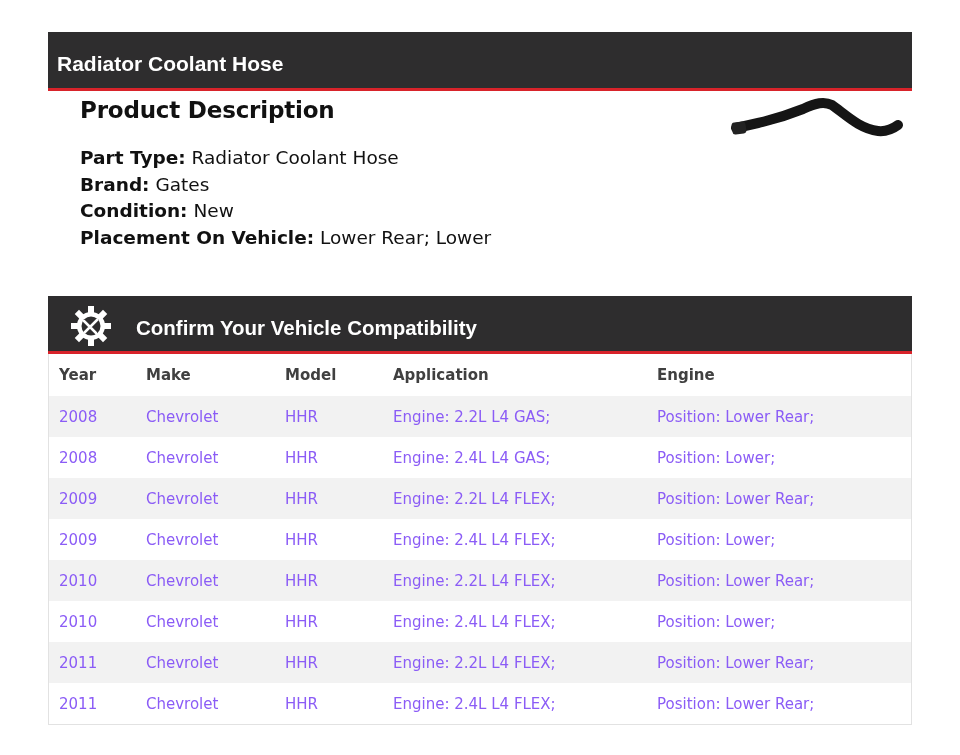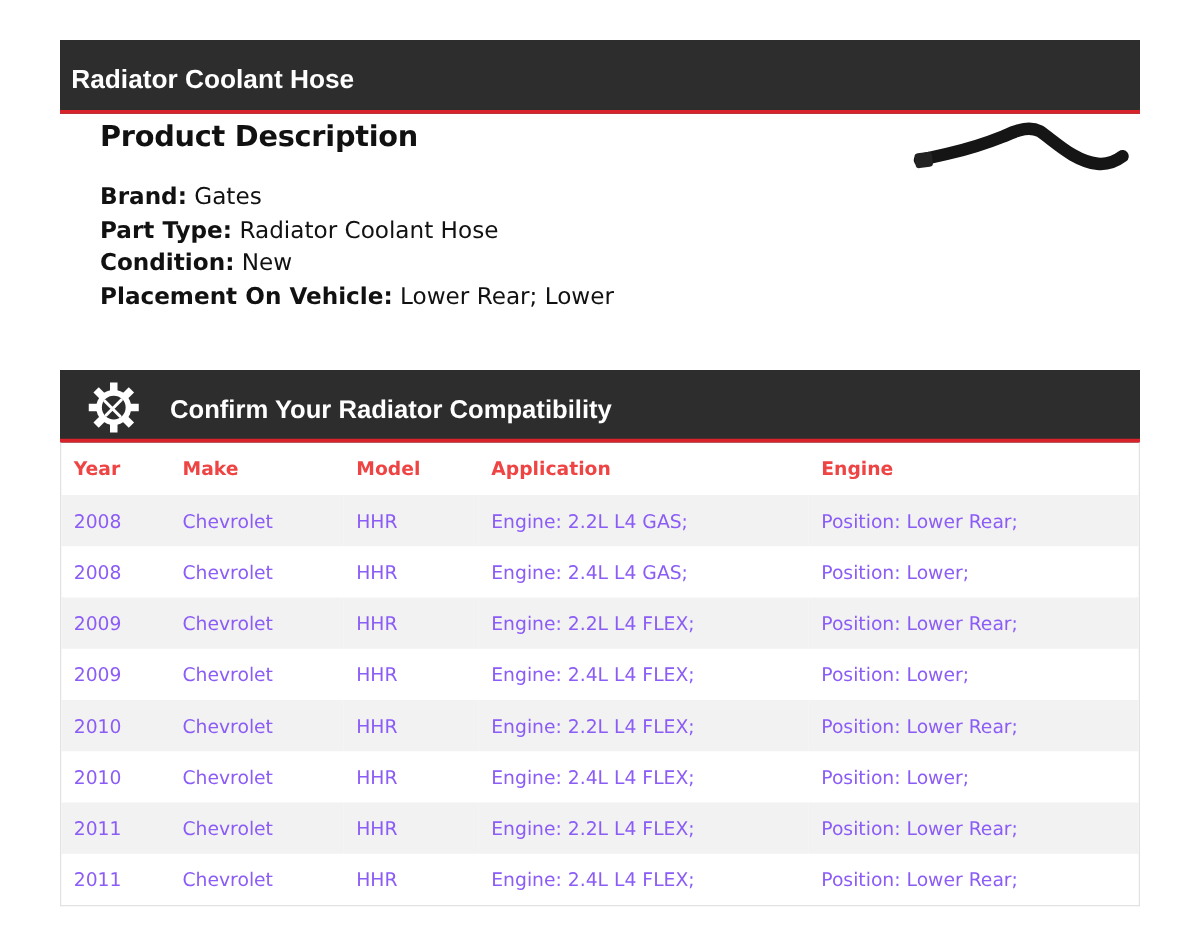--- a/index.html
+++ b/index.html
@@ -21,36 +21,36 @@
   .desc .line b { font-weight: bold; }
   .hose { position: absolute; left: 728px; top: 95px; width: 180px; height: 50px; }
   .banner.compat { top: 296px; height: 58px; }
   .banner.compat .gear { position: absolute; left: 22px; top: 9px; width: 42px; height: 42px; }
   .banner.compat .title { position: absolute; left: 88px; top: 20px; font-size: 20.5px; }
   .table-wrap {
     position: absolute; left: 48px; top: 354px; width: 864px;
     border: 1px solid #e2e2e2; border-top: none;
   }
   table { width: 100%; border-collapse: collapse; font-size: 15px; }
-  th { text-align: left; font-weight: bold; height: 42px; padding: 0 0 0 10px; color: #ef4444; }
+  th { text-align: left; font-weight: bold; height: 42px; padding: 0 0 0 10px; color: #404040; }
   td { height: 41px; padding: 0 0 0 10px; color: #8b5cf6; }
   tbody tr:nth-child(odd) td { background: #f2f2f2; }
   .c1 { width: 87px; } .c2 { width: 139px; } .c3 { width: 108px; } .c4 { width: 264px; }
 </style>
 </head>
 <body>
 
 <div class="banner top">
   <span class="title">Radiator Coolant Hose</span>
 </div>
 
 <div class="desc">
   <h2>Product Description</h2>
+  <div class="line"><b>Part Type:</b> <span>Radiator Coolant Hose</span></div>
   <div class="line"><b>Brand:</b> <span>Gates</span></div>
-  <div class="line"><b>Part Type:</b> <span>Radiator Coolant Hose</span></div>
   <div class="line"><b>Condition:</b> <span>New</span></div>
   <div class="line"><b>Placement On Vehicle:</b> <span>Lower Rear; Lower</span></div>
 </div>
 
 <svg class="hose" viewBox="0 0 180 50">
   <path d="M8 33 L30 28 C48 24 60 20 75 14 C88 8 96 6 104 10 C118 20 132 34 150 36 C160 37 166 33 170 30" stroke="#151515" stroke-width="10" fill="none" stroke-linecap="round"></path>
   <rect x="4" y="27" width="14" height="12" rx="3" fill="#222" transform="rotate(-8 11 33)"></rect>
 </svg>
 
 <div class="banner compat">
@@ -62,21 +62,21 @@
       <rect x="1" y="18" width="8" height="6"></rect>
         <rect x="33" y="18" width="8" height="6"></rect>
       <rect x="18" y="1" width="6" height="8" transform="rotate(45 21 21)"></rect>
       <rect x="18" y="33" width="6" height="8" transform="rotate(45 21 21)"></rect>
       <rect x="1" y="18" width="8" height="6" transform="rotate(45 21 21)"></rect>
       <rect x="33" y="18" width="8" height="6" transform="rotate(45 21 21)"></rect>
     </g>
     <circle cx="21" cy="21" r="9.5" fill="#2e2d2e"></circle>
     <path d="M15 27 L27 15 M14 16 L26 28" stroke="#fff" stroke-width="2.5" stroke-linecap="round"></path>
   </svg>
-  <span class="title">Confirm Your Radiator Compatibility</span>
+  <span class="title">Confirm Your Vehicle Compatibility</span>
 </div>
 
 <div class="table-wrap">
   <table>
     <thead>
       <tr>
         <th class="c1">Year</th>
         <th class="c2">Make</th>
         <th class="c3">Model</th>
         <th class="c4">Application</th>

